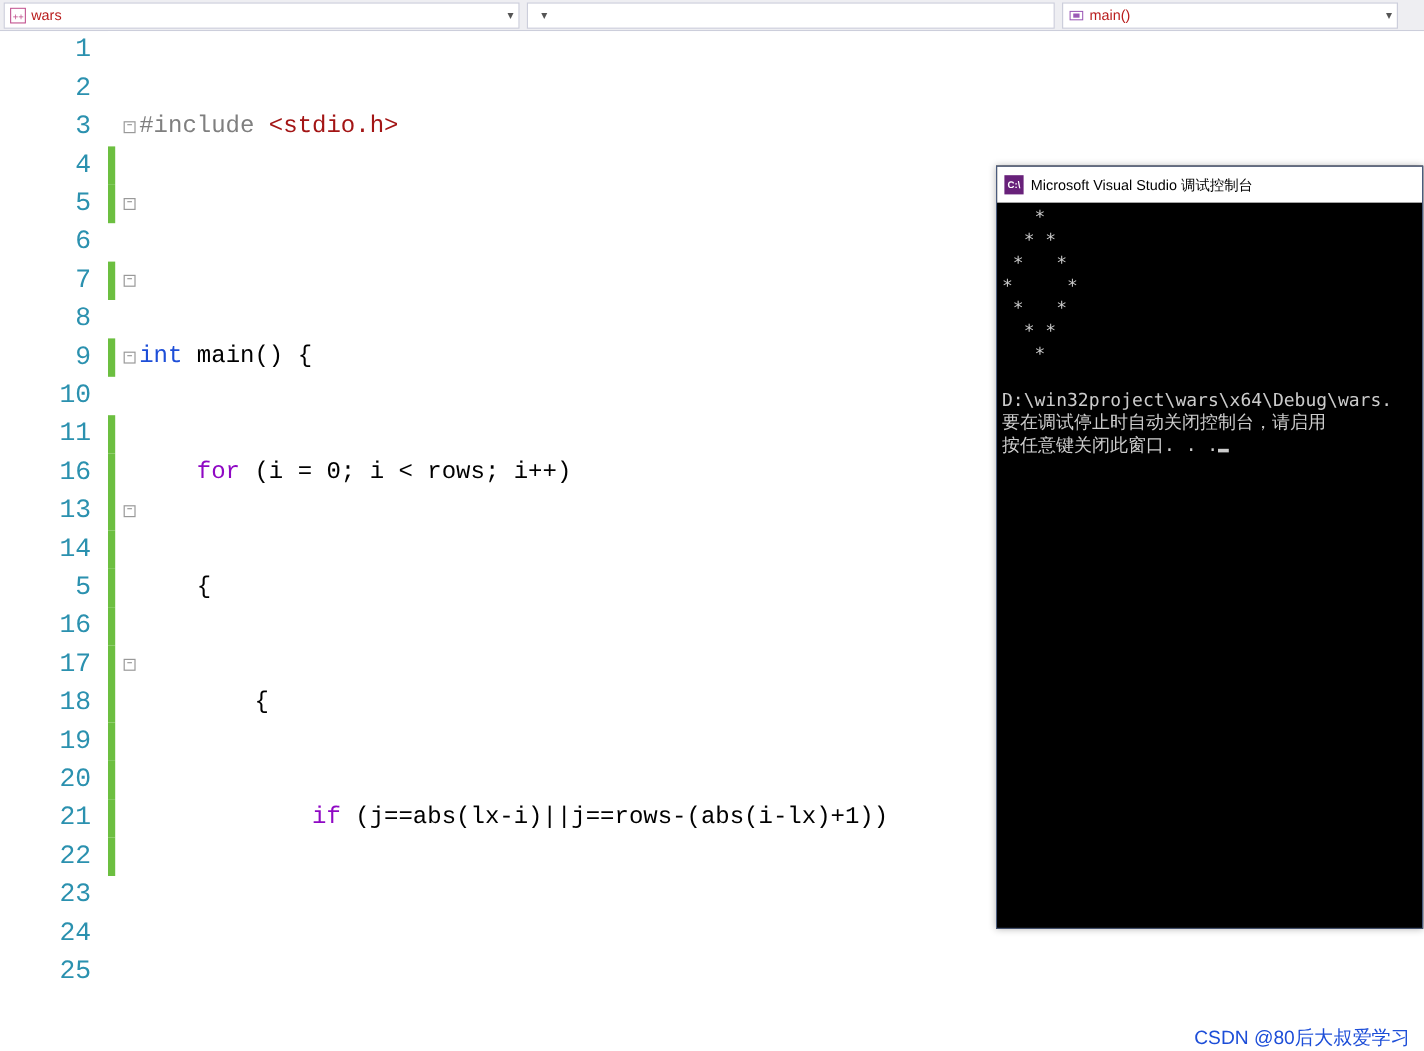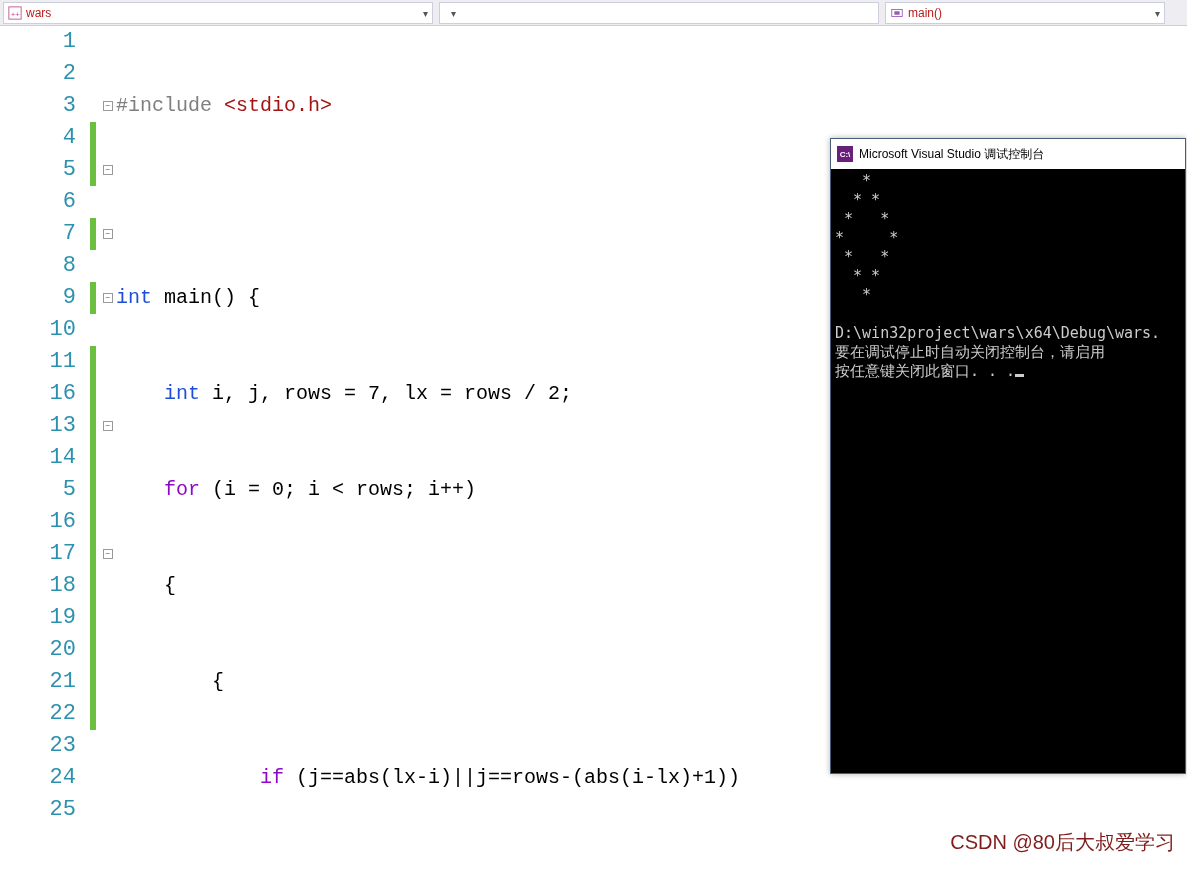--- a/index.html
+++ b/index.html
@@ -112,24 +112,24 @@
   font-size: 15px;
   line-height: 19px;
   padding: 3px 4px;
   white-space: pre;
   overflow: hidden;
 }
 .cursor-blk { display:inline-block; width:9px; height:3px; background:#ccc; vertical-align: -1px; }
 .watermark {
   position: absolute;
   right: 12px;
-  bottom: 20px;
-  color: #7f1d1d;
+  bottom: 0;
+  color: #1d4ed8;
   font-family: 'Segoe UI', sans-serif;
-  font-size: 20px;
+  font-size: 16px;
 }
 </style>
 </head>
 <body>
 
 <div class="topbar">
   <div class="dd file">
     <span class="ico cpp-ico">
       <svg viewBox="0 0 16 16">
           <rect x="1" y="1" width="14" height="14" fill="none" stroke="#bf4b8a" stroke-width="1"></rect>
@@ -245,21 +245,20 @@
       <div class="f"></div>
       <div class="f"></div>
       <div class="f"></div>
       <div class="f"></div>
       <div class="f"></div>
   </div>
   <div class="code">
     <div class="row"><span class="txt"><span class="pp">#include </span><span class="str">&lt;</span><span class="str">stdio.h</span><span class="str">&gt;</span></span></div>
     <div class="row"><span class="txt"></span></div>
     <div class="row"><span class="txt"><span class="kw">int</span><span> </span><span class="glob">main</span><span>() {</span></span></div>
-    <div class="row"><span class="txt">    <span class="kw">int</span><span> i, j, rows = 7, lx = rows / 2;</span></span></div>
     <div class="row"><span class="txt">    <span class="kw" style="color:#8f08c4">for</span><span> (i = 0; i &lt; rows; i++)</span></span></div>
     <div class="row"><span class="txt">    <span>{</span></span></div>
     <div class="row"><span class="txt">        <span>{</span></span></div>
     <div class="row"><span class="txt">            <span class="kw" style="color:#8f08c4">if</span><span> (j==abs(lx-i)||j==rows-(abs(i-lx)+1))</span></span></div>
     
     
     
     
     
     

